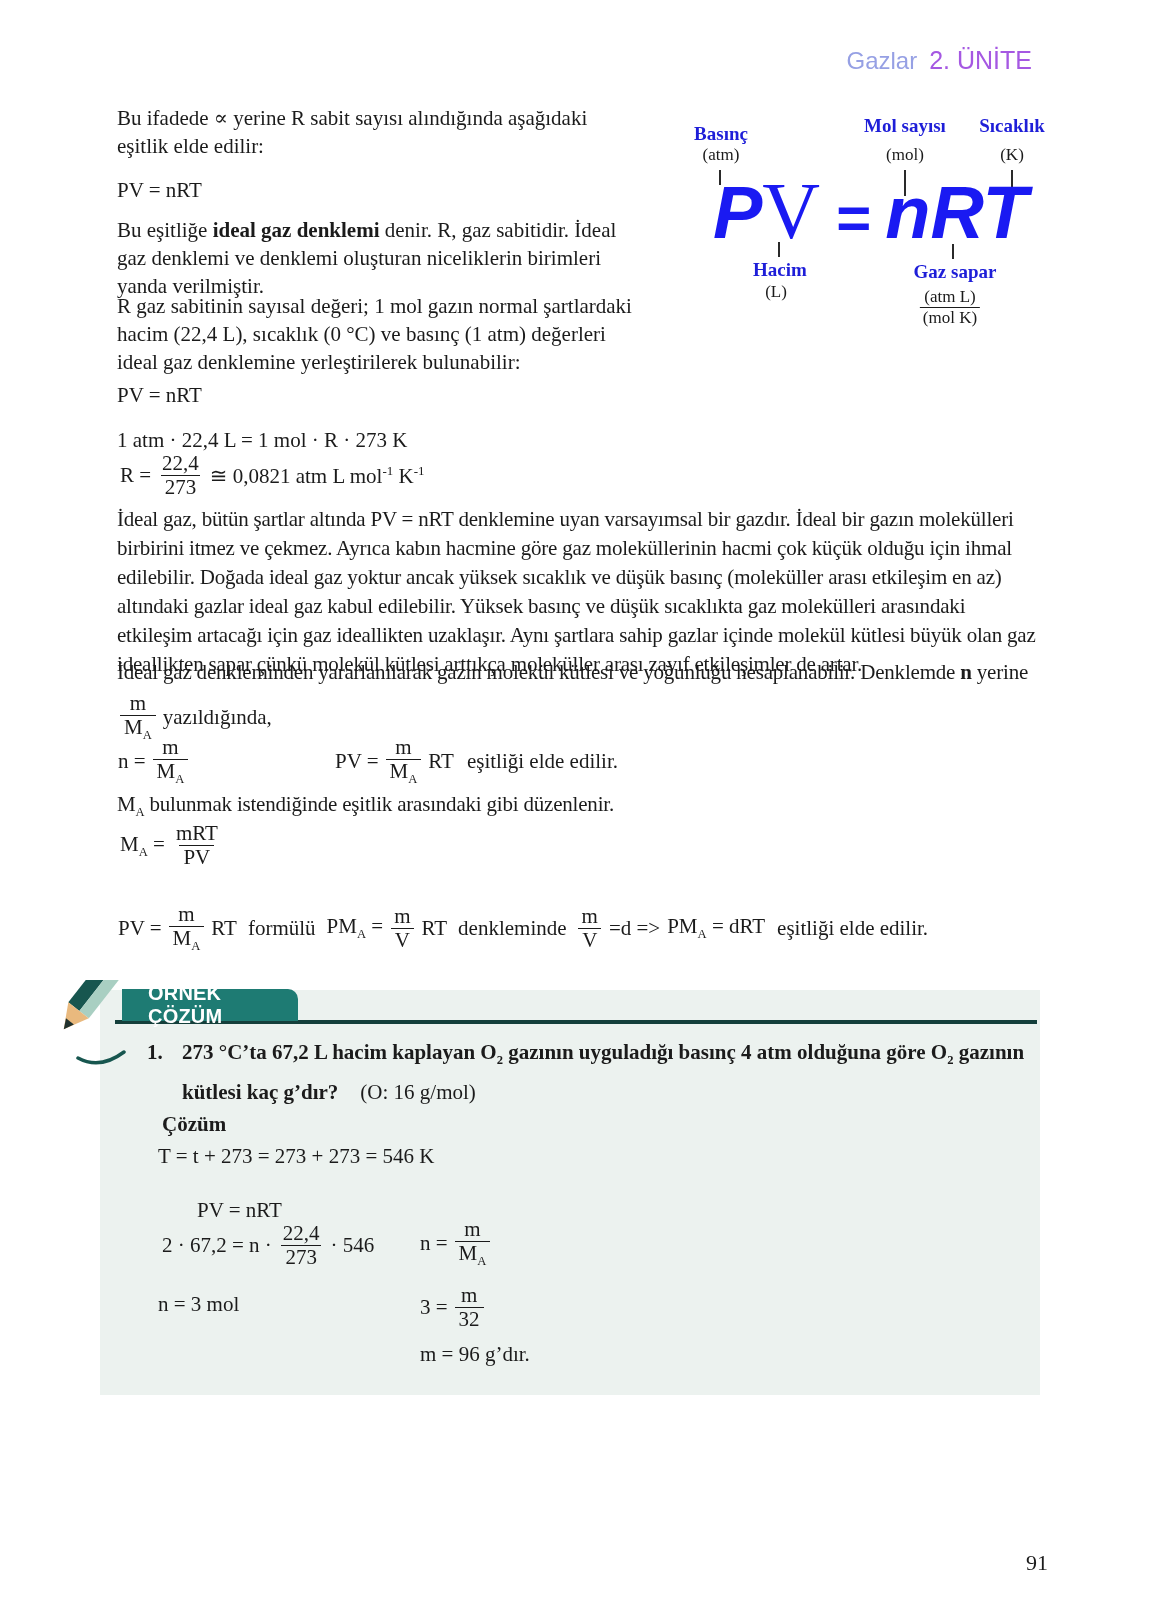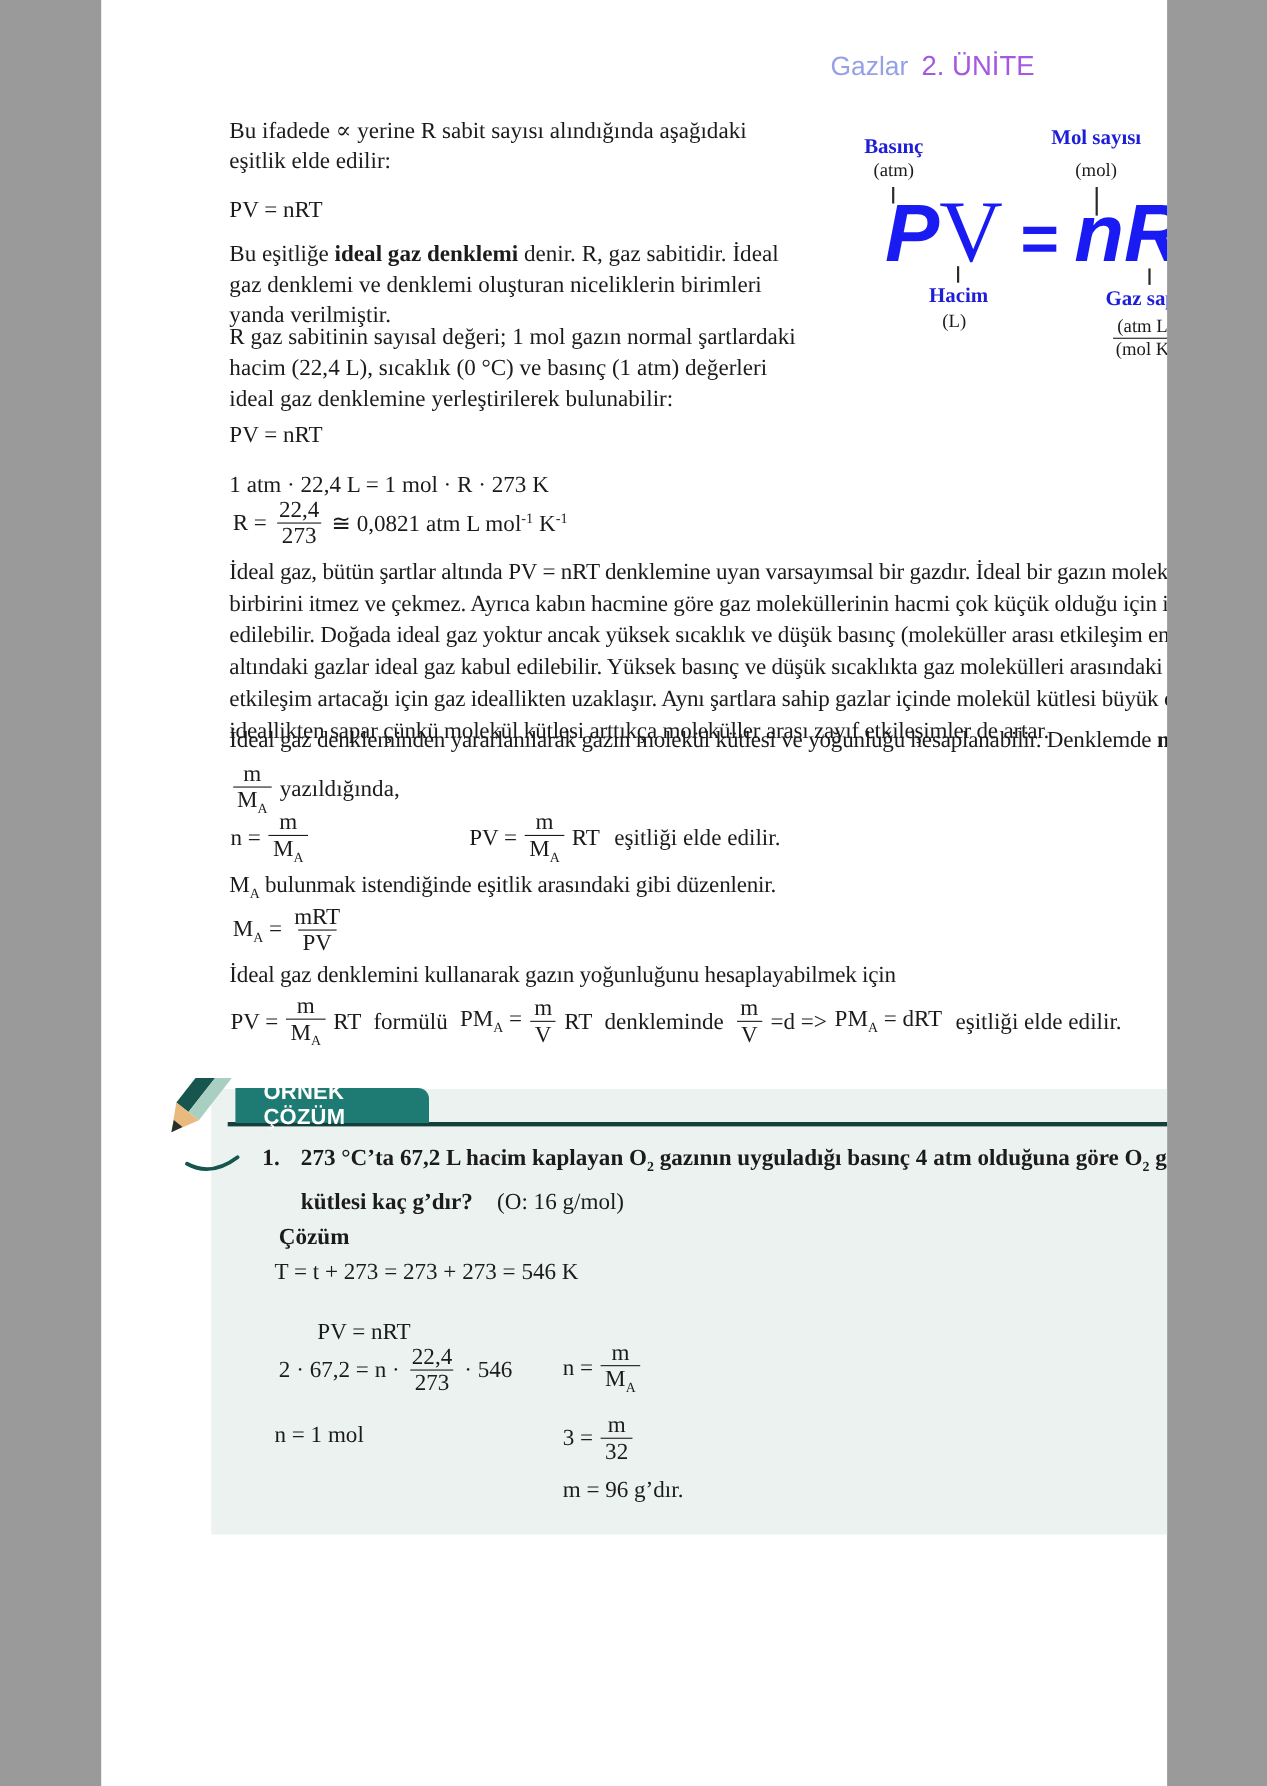--- a/index.html
+++ b/index.html
@@ -1,17 +1,17 @@
 <!DOCTYPE html>
 <html><head>
 <meta charset="utf-8">
 <style>
   html,body{margin:0;padding:0;background:#9a9a9a;}
   .page{
-    position:relative;width:969px;height:1624px;margin:0 auto;background:#ffffff;
+    position:relative;width:1152px;height:1624px;margin:0 auto;background:#ffffff;
     font-family:"Liberation Serif","DejaVu Serif",serif;color:#1b1b1b;overflow:hidden;
   }
   .abs{position:absolute;}
   .txt{font-size:21px;line-height:28px;}
   .wide{width:920px;letter-spacing:-0.2px;line-height:29px;}
   .narrow{width:518px;}
   b,.bold{font-weight:bold;}
   sub{font-size:0.6em;}
   sup{font-size:0.62em;}
   
@@ -141,21 +141,20 @@
   </div>
 
   <div class="abs eqrow" style="left:120px;top:822px;">
     <span><span>M</span><sub>A</sub> <span>=</span></span>
     <span class="frac">
       <span class="num">mRT</span>
       <span class="den">PV</span>
     </span>
   </div>
 
-  <div class="abs txt wide" style="left:117px;top:872px;">İdeal gaz denklemini kullanarak gazın yoğunluğunu hesaplayabilmek için</div>
 
   <div class="abs eqrow" style="left:118px;top:903px;">
     <span>PV =</span>
     <span class="frac">
       <span class="num">m</span>
       <span class="den"><span>M</span><sub>A</sub></span>
     </span>
     <span>RT</span>
     <span style="margin:0 4px;">formülü</span>
     <span><span>PM</span><sub>A</sub> <span>=</span></span>
@@ -207,21 +206,21 @@
   </div>
 
   <div class="abs eqrow" style="left:420px;top:1218px;">
     <span>n =</span>
     <span class="frac">
       <span class="num">m</span>
       <span class="den"><span>M</span><sub>A</sub></span>
     </span>
   </div>
 
-  <div class="abs txt" style="left:158px;top:1290px;">n = 1 mol</div>
+  <div class="abs txt" style="left:158px;top:1290px;">n = 3 mol</div>
 
   <div class="abs eqrow" style="left:420px;top:1284px;">
     <span>3 =</span>
     <span class="frac">
       <span class="num">m</span>
       <span class="den">32</span>
     </span>
   </div>
 
   <div class="abs txt" style="left:420px;top:1340px;">m = 96 g’dır.</div>

